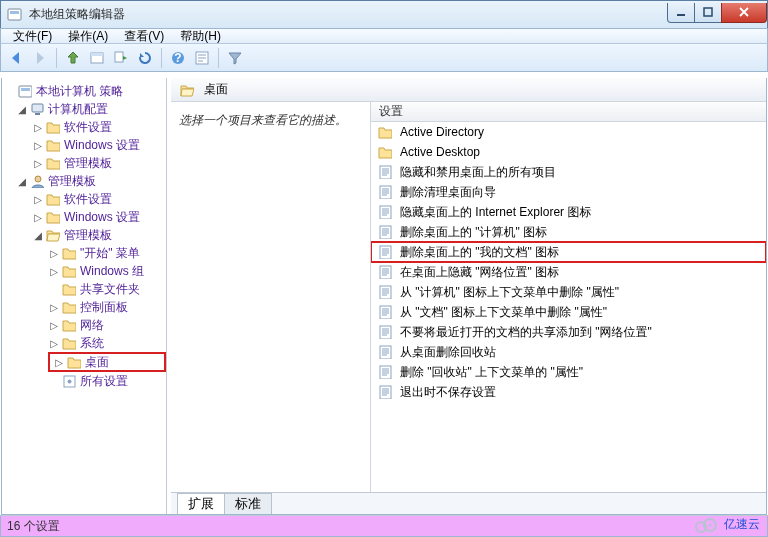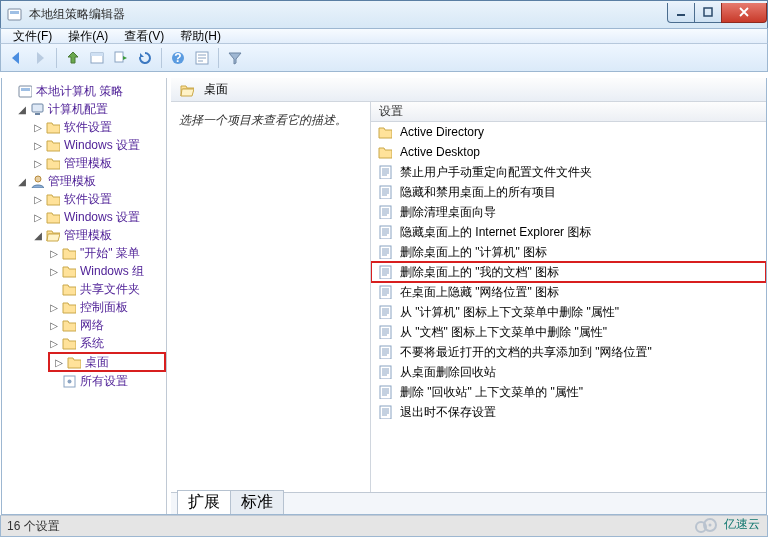--- a/index.html
+++ b/index.html
@@ -43,33 +43,33 @@
 
 .rhead { height:24px; background:linear-gradient(#fdfdfd,#e9eef5); border-bottom:1px solid #d0d6de; display:flex; align-items:center; padding:0 8px; gap:6px; }
 .rbody { flex:1; display:flex; overflow:hidden; }
 .descpane { width:200px; border-right:1px solid #d0d6de; padding:10px 8px; color:#333;font-style:italic; }
 .listpane { flex:1; overflow:auto; }
 .listhdr { position:sticky; top:0; background:linear-gradient(#fdfdfd,#eceff4); border-bottom:1px solid #d0d6de; height:20px; display:flex; align-items:center; padding:0 8px; color:#333; }
 .listrow { height:20px; display:flex; align-items:center; padding:0 6px; gap:4px; white-space:nowrap; }
 .listrow .icn { width:16px; }
 .listrow.hl { outline:2px solid #d81f1f; outline-offset:-1px; }
 .rtabs { height:22px; border-top:1px solid #c0c9d4; display:flex; align-items:flex-end; padding:0 6px; background:#f3f6fa; }
-.rtab { border:1px solid #b6c2d0; border-bottom:none; padding:1px 10px; margin-right:-1px; background:#fff; font-size:16px;margin-top:44px; }
+.rtab { border:1px solid #b6c2d0; border-bottom:none; padding:1px 10px; margin-right:-1px; background:#fff; font-size:13px;margin-top:44px; }
 .rtab.inactive { background:#e8edf3; }
 
 
-.status { position:absolute; bottom:0; left:0; right:0; height:22px; border:1px solid #9db7d1; border-top:1px solid #c0c9d4; background:#e5e5e5; display:flex; align-items:center; padding:0 6px; color:#333; }
+.status { position:absolute; bottom:0; left:0; right:0; height:22px; border:1px solid #9db7d1; border-top:1px solid #c0c9d4; background:#f0abfc; display:flex; align-items:center; padding:0 6px; color:#333; }
 
 
 .treepane::-webkit-scrollbar, .listpane::-webkit-scrollbar { width:16px; height:16px; }
 .treepane::-webkit-scrollbar-thumb, .listpane::-webkit-scrollbar-thumb { background:#cfd8e3; border:1px solid #aebad0; }
 .treepane::-webkit-scrollbar-track, .listpane::-webkit-scrollbar-track { background:#eef2f7; }
 
 
-.wm { position:absolute; right:8px; bottom:4px; color:#0f766e; font-size:14px; display:flex; align-items:center; gap:4px; pointer-events:none; }
+.wm { position:absolute; right:8px; bottom:4px; color:#1d4ed8; font-size:14px; display:flex; align-items:center; gap:4px; pointer-events:none; }
 .wm svg { width:26px; height:16px; }
 </style>
 </head>
 <body>
 
 <svg width="0" height="0" style="position:absolute">
   <defs>
     <g id="i-folder">
         <path d="M1 3h5l1 2h7v8H1z" fill="#ffe29a" stroke="#caa84a"></path>
       </g>
@@ -409,28 +409,20 @@
                 </svg>
               </span>
               <span>Active Desktop</span>
             </div>
             <div class="listrow">
               <span class="icn">
                 <svg>
                   <use href="#i-policy"></use>
                 </svg>
               </span>
-              <span>禁止用户手动重定向配置文件文件夹</span>
-            </div>
-            <div class="listrow">
-              <span class="icn">
-                <svg>
-                  <use href="#i-policy"></use>
-                </svg>
-              </span>
               <span>隐藏和禁用桌面上的所有项目</span>
             </div>
             <div class="listrow">
               <span class="icn">
                 <svg>
                   <use href="#i-policy"></use>
                 </svg>
               </span>
               <span>删除清理桌面向导</span>
             </div>

